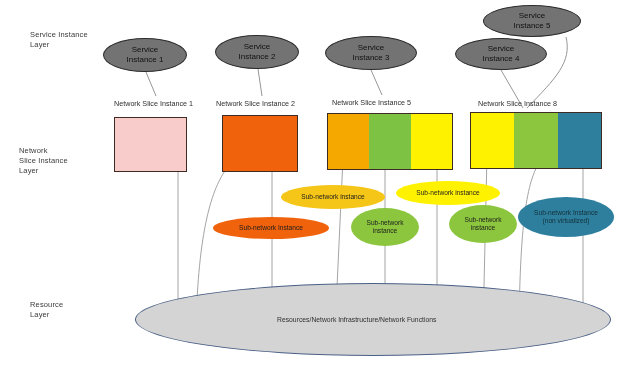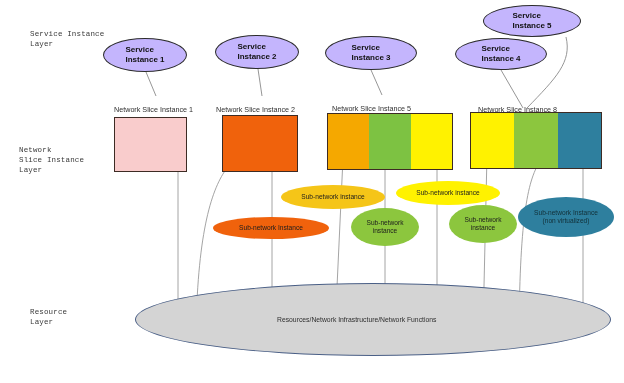--- a/index.html
+++ b/index.html
@@ -13,46 +13,44 @@
   #diagram{
     position:absolute;left:0;top:0;width:624px;height:383px;
   }
   .layer-label{
     position:absolute;
     font-size:7.5px;
     color:#3a3a3a;
     line-height:1.32;
     white-space:pre-line;
     letter-spacing:0.02em;
-    font-family:Liberation Mono, monospace;
   }
   .svc-ellipse{
     position:absolute;
     border:1.1px solid #2b2b2b;
     border-radius:50%;
-    background:#c4b5fd;
+    background:#737373;
     display:flex;
     align-items:center;
     justify-content:center;
-    text-align:left;
+    text-align:center;
     font-size:8px;
-    font-weight:bold;
+    font-weight:normal;
     color:#111111;
     line-height:1.22;
     white-space:pre-line;
     box-sizing:border-box;
     z-index:6;
   }
   .slice-caption{
     position:absolute;
     font-size:7.2px;
     color:#2e2e2e;
     white-space:nowrap;
     z-index:5;
-    margin-top:6px;
   }
   .slice-box{
     position:absolute;
     border:1.6px solid #3d2b24;
     box-sizing:border-box;
     display:flex;
     z-index:4;
     background:#ffffff;
   }
   .slice-seg{flex:1 1 auto;height:100%;}
@@ -118,21 +116,21 @@
     <path d="M 487 155 L 483 330" stroke="#9A9A9A" stroke-width="0.9" fill="none"></path>
     <path d="M 541 160 C 528 178, 520 215, 519 330" stroke="#9A9A9A" stroke-width="0.9" fill="none"></path>
     <path d="M 583 155 L 583 330" stroke="#9A9A9A" stroke-width="0.9" fill="none"></path>
   </svg>
 
   <div class="layer-label" style="left:30px;top:30px;">Service Instance
 Layer</div>
   <div class="layer-label" style="left:19px;top:146px;">Network
 Slice Instance
 Layer</div>
-  <div class="layer-label" style="left:30px;top:308px;">Resource
+  <div class="layer-label" style="left:30px;top:300px;">Resource
 Layer</div>
 
   <div class="svc-ellipse" style="left:103px;top:38px;width:84px;height:34px;">Service
 Instance 1</div>
   <div class="svc-ellipse" style="left:215px;top:35px;width:84px;height:34px;">Service
 Instance 2</div>
   <div class="svc-ellipse" style="left:325px;top:36px;width:92px;height:34px;">Service
 Instance 3</div>
   <div class="svc-ellipse" style="left:455px;top:38px;width:92px;height:32px;">Service
 Instance 4</div>

